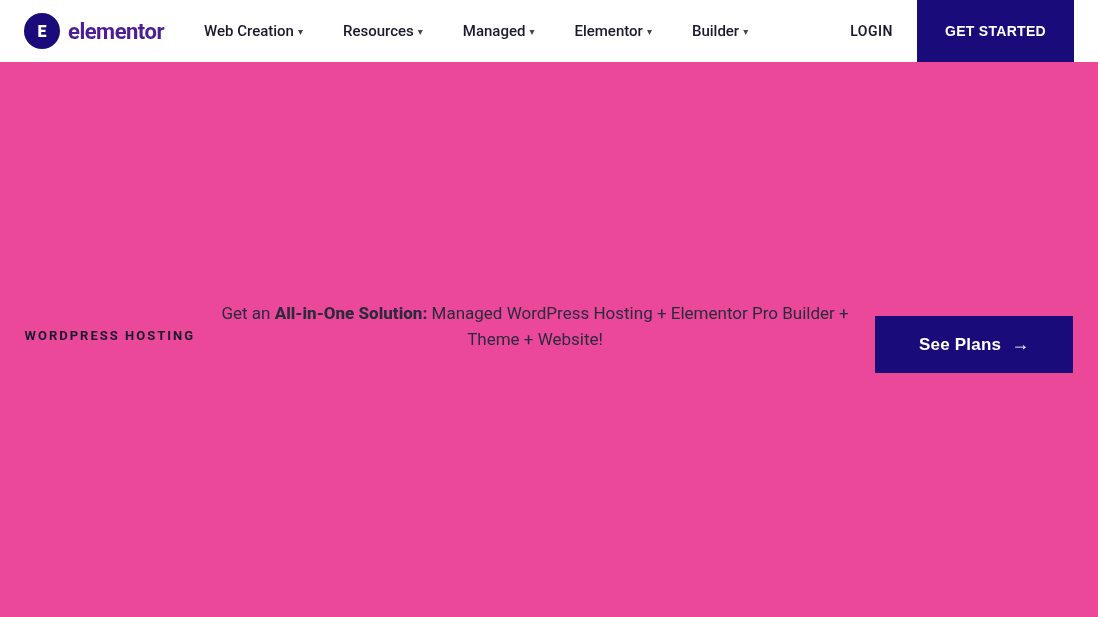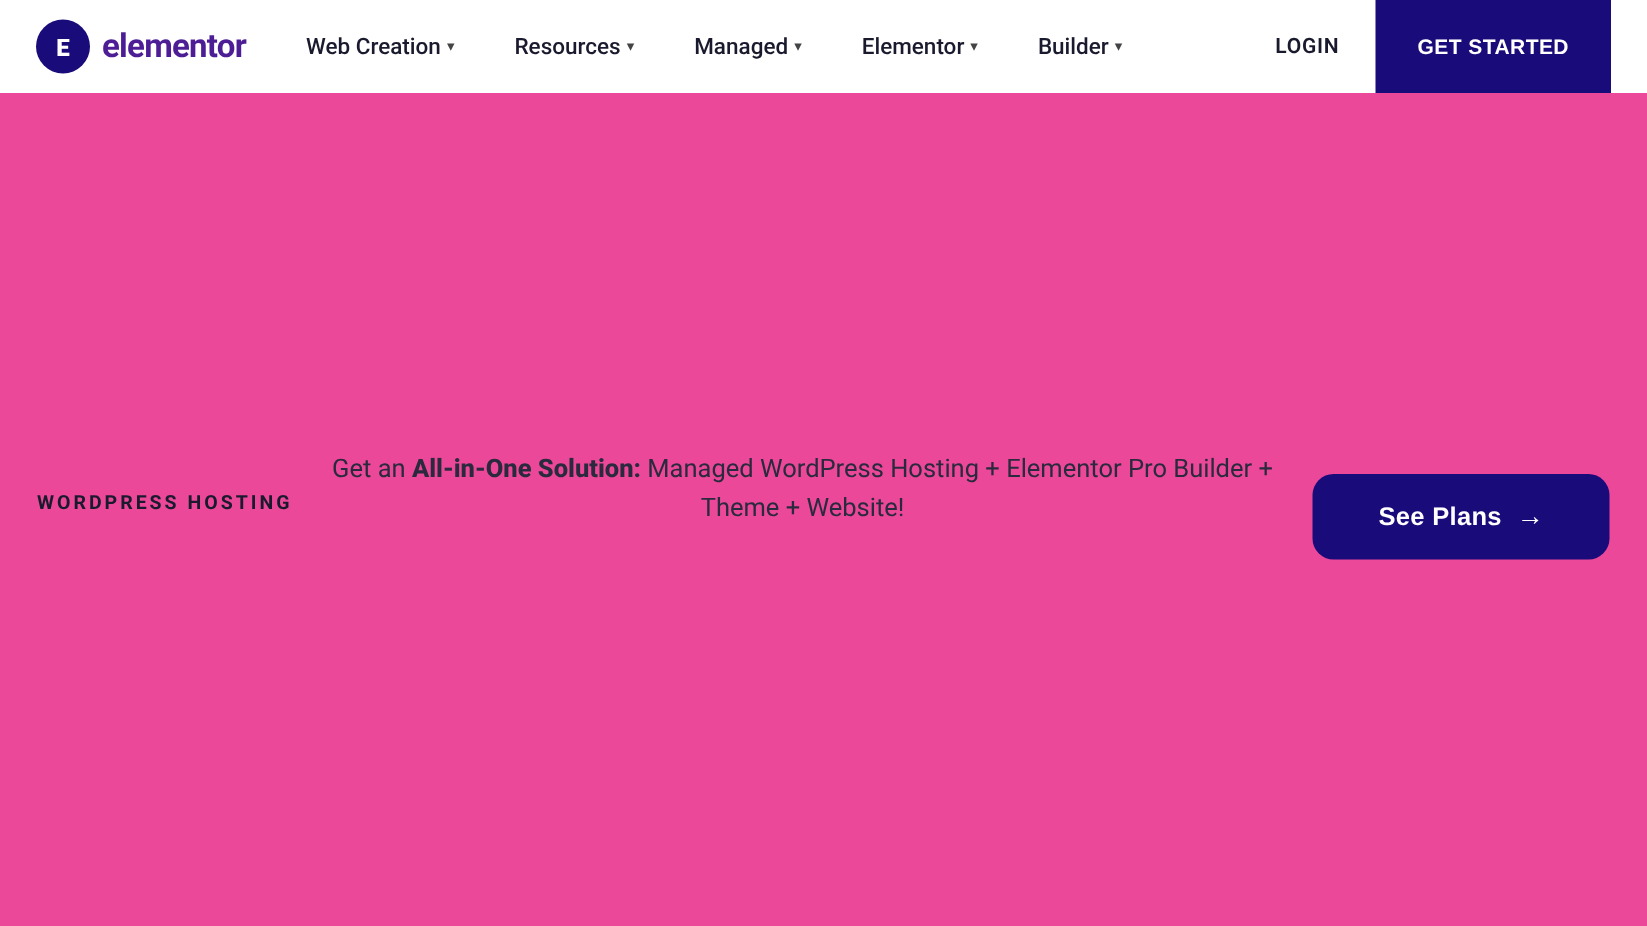--- a/index.html
+++ b/index.html
@@ -152,21 +152,21 @@
       font-weight: 800;
     }
 
     .see-plans-btn {
       background-color: #1a0b7a;
       color: #ffffff;
       font-size: 17px;
       font-weight: 600;
       padding: 18px 44px;
       border: none;
-      border-radius: 14px;
+      border-radius: 0;
       cursor: pointer;
       display: flex;
       align-items: center;
       gap: 10px;
       letter-spacing: 0.2px;
     }
 
     .arrow-right {
       font-size: 18px;
     }

